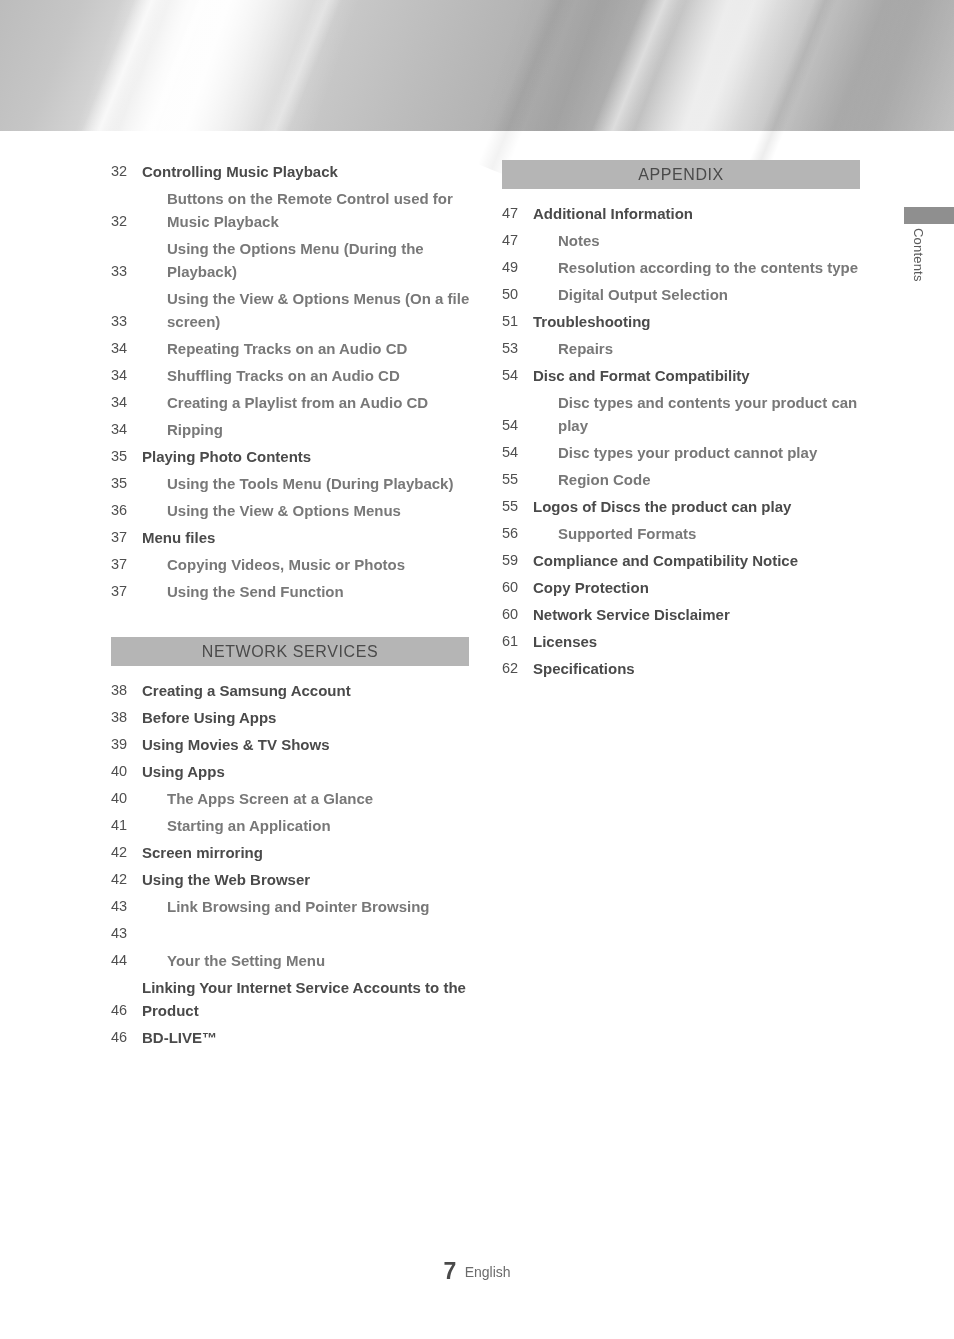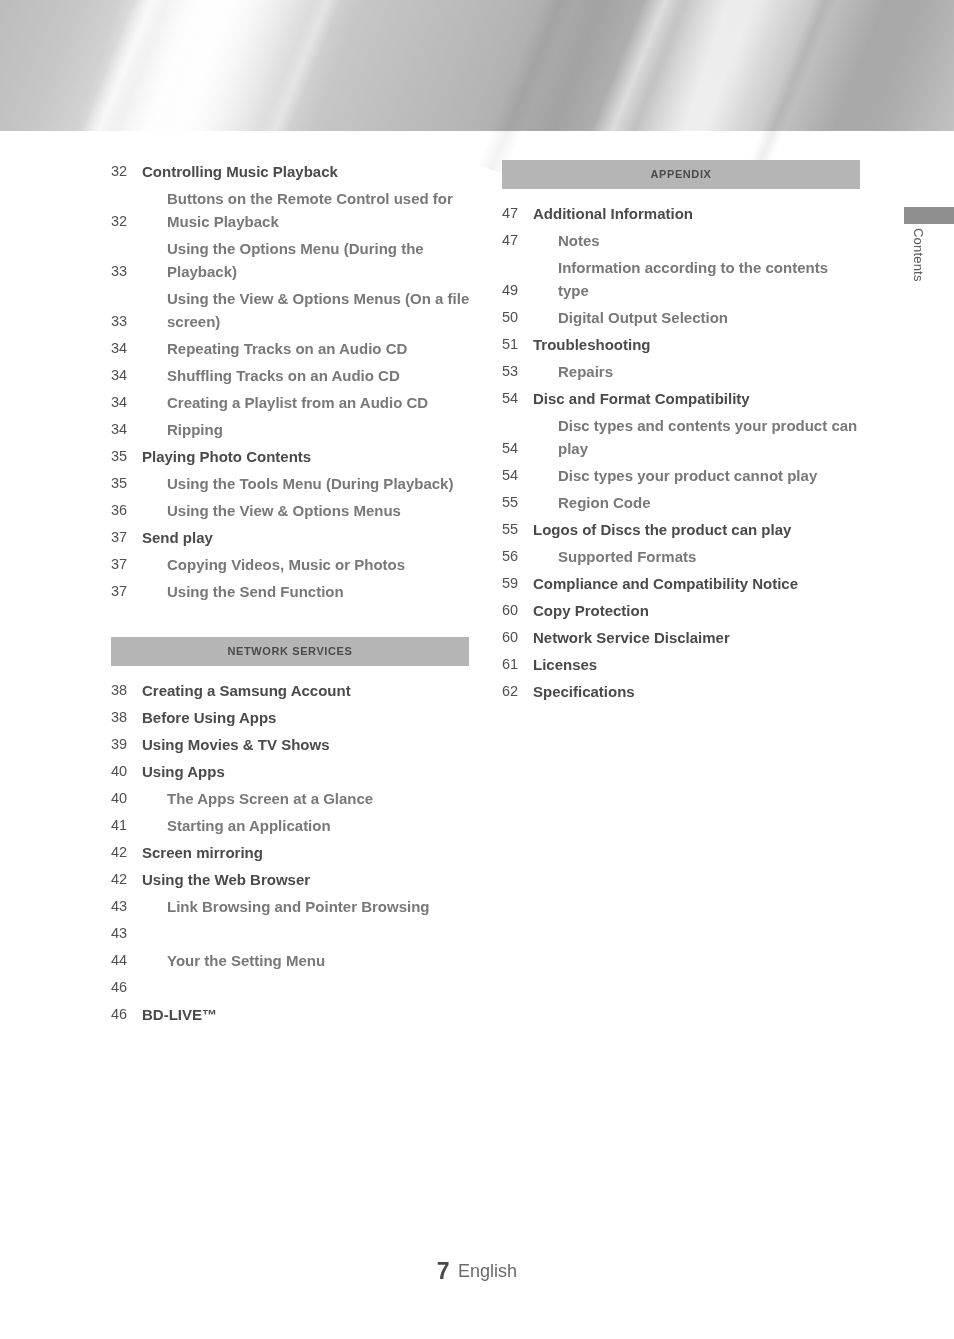--- a/index.html
+++ b/index.html
@@ -102,22 +102,22 @@
     width: 358px;
     height: 29px;
     margin: 0 0 13px 11px;
     background: #b5b5b5;
     display: flex;
     align-items: center;
     justify-content: center;
   }
   .section-bar-text {
     color: #4a4a4a;
-    font-size: 11px;
-    font-weight: bold;
+    font-size: 16px;
+    font-weight: normal;
     letter-spacing: 0.6px;
     line-height: 1;
   }
 
   
   .toc-row {
     display: flex;
     align-items: flex-end;
     margin-bottom: 4px;
   }
@@ -155,21 +155,21 @@
     text-align: center;
     white-space: nowrap;
   }
   #footer-page-number {
     font-size: 23px;
     font-weight: bold;
     color: #4a4a4a;
     letter-spacing: 0px;
   }
   #footer-language {
-    font-size: 18px;
+    font-size: 14px;
     color: #6b6b6b;
     margin-left: 4px;
     position: relative;
     top: -2px;
   }
 </style>
 </head>
 <body>
 
 <div id="banner">
@@ -226,21 +226,21 @@
     <div class="toc-row level2">
       <span class="toc-page">35</span>
       <span class="toc-title">Using the Tools Menu (During Playback)</span>
     </div>
     <div class="toc-row level2">
       <span class="toc-page">36</span>
       <span class="toc-title">Using the View &amp; Options Menus</span>
     </div>
     <div class="toc-row level1">
       <span class="toc-page">37</span>
-      <span class="toc-title">Send play</span>
+      <span class="toc-title">Menu files</span>
     </div>
     <div class="toc-row level2">
       <span class="toc-page">37</span>
       <span class="toc-title">Copying Videos, Music or Photos</span>
     </div>
     <div class="toc-row level2">
       <span class="toc-page">37</span>
       <span class="toc-title">Using the Send Function</span>
     </div>
   </div>
@@ -290,20 +290,21 @@
     </div>
     <div class="toc-row level2">
       <span class="toc-page">43</span>
     </div>
     <div class="toc-row level2">
       <span class="toc-page">44</span>
       <span class="toc-title">Your the Setting Menu</span>
     </div>
     <div class="toc-row level1">
       <span class="toc-page">46</span>
+      <span class="toc-title">Linking Your Internet Service Accounts to the Product</span>
     </div>
     <div class="toc-row level1">
       <span class="toc-page">46</span>
       <span class="toc-title">BD-LIVE™</span>
     </div>
   </div>
 </div>
 
 <div class="column" id="col-right">
 
@@ -315,21 +316,21 @@
     <div class="toc-row level1">
       <span class="toc-page">47</span>
       <span class="toc-title">Additional Information</span>
     </div>
     <div class="toc-row level2">
       <span class="toc-page">47</span>
       <span class="toc-title">Notes</span>
     </div>
     <div class="toc-row level2">
       <span class="toc-page">49</span>
-      <span class="toc-title">Information according to the contents type</span>
+      <span class="toc-title">Resolution according to the contents type</span>
     </div>
     <div class="toc-row level2">
       <span class="toc-page">50</span>
       <span class="toc-title">Digital Output Selection</span>
     </div>
     <div class="toc-row level1">
       <span class="toc-page">51</span>
       <span class="toc-title">Troubleshooting</span>
     </div>
     <div class="toc-row level2">

